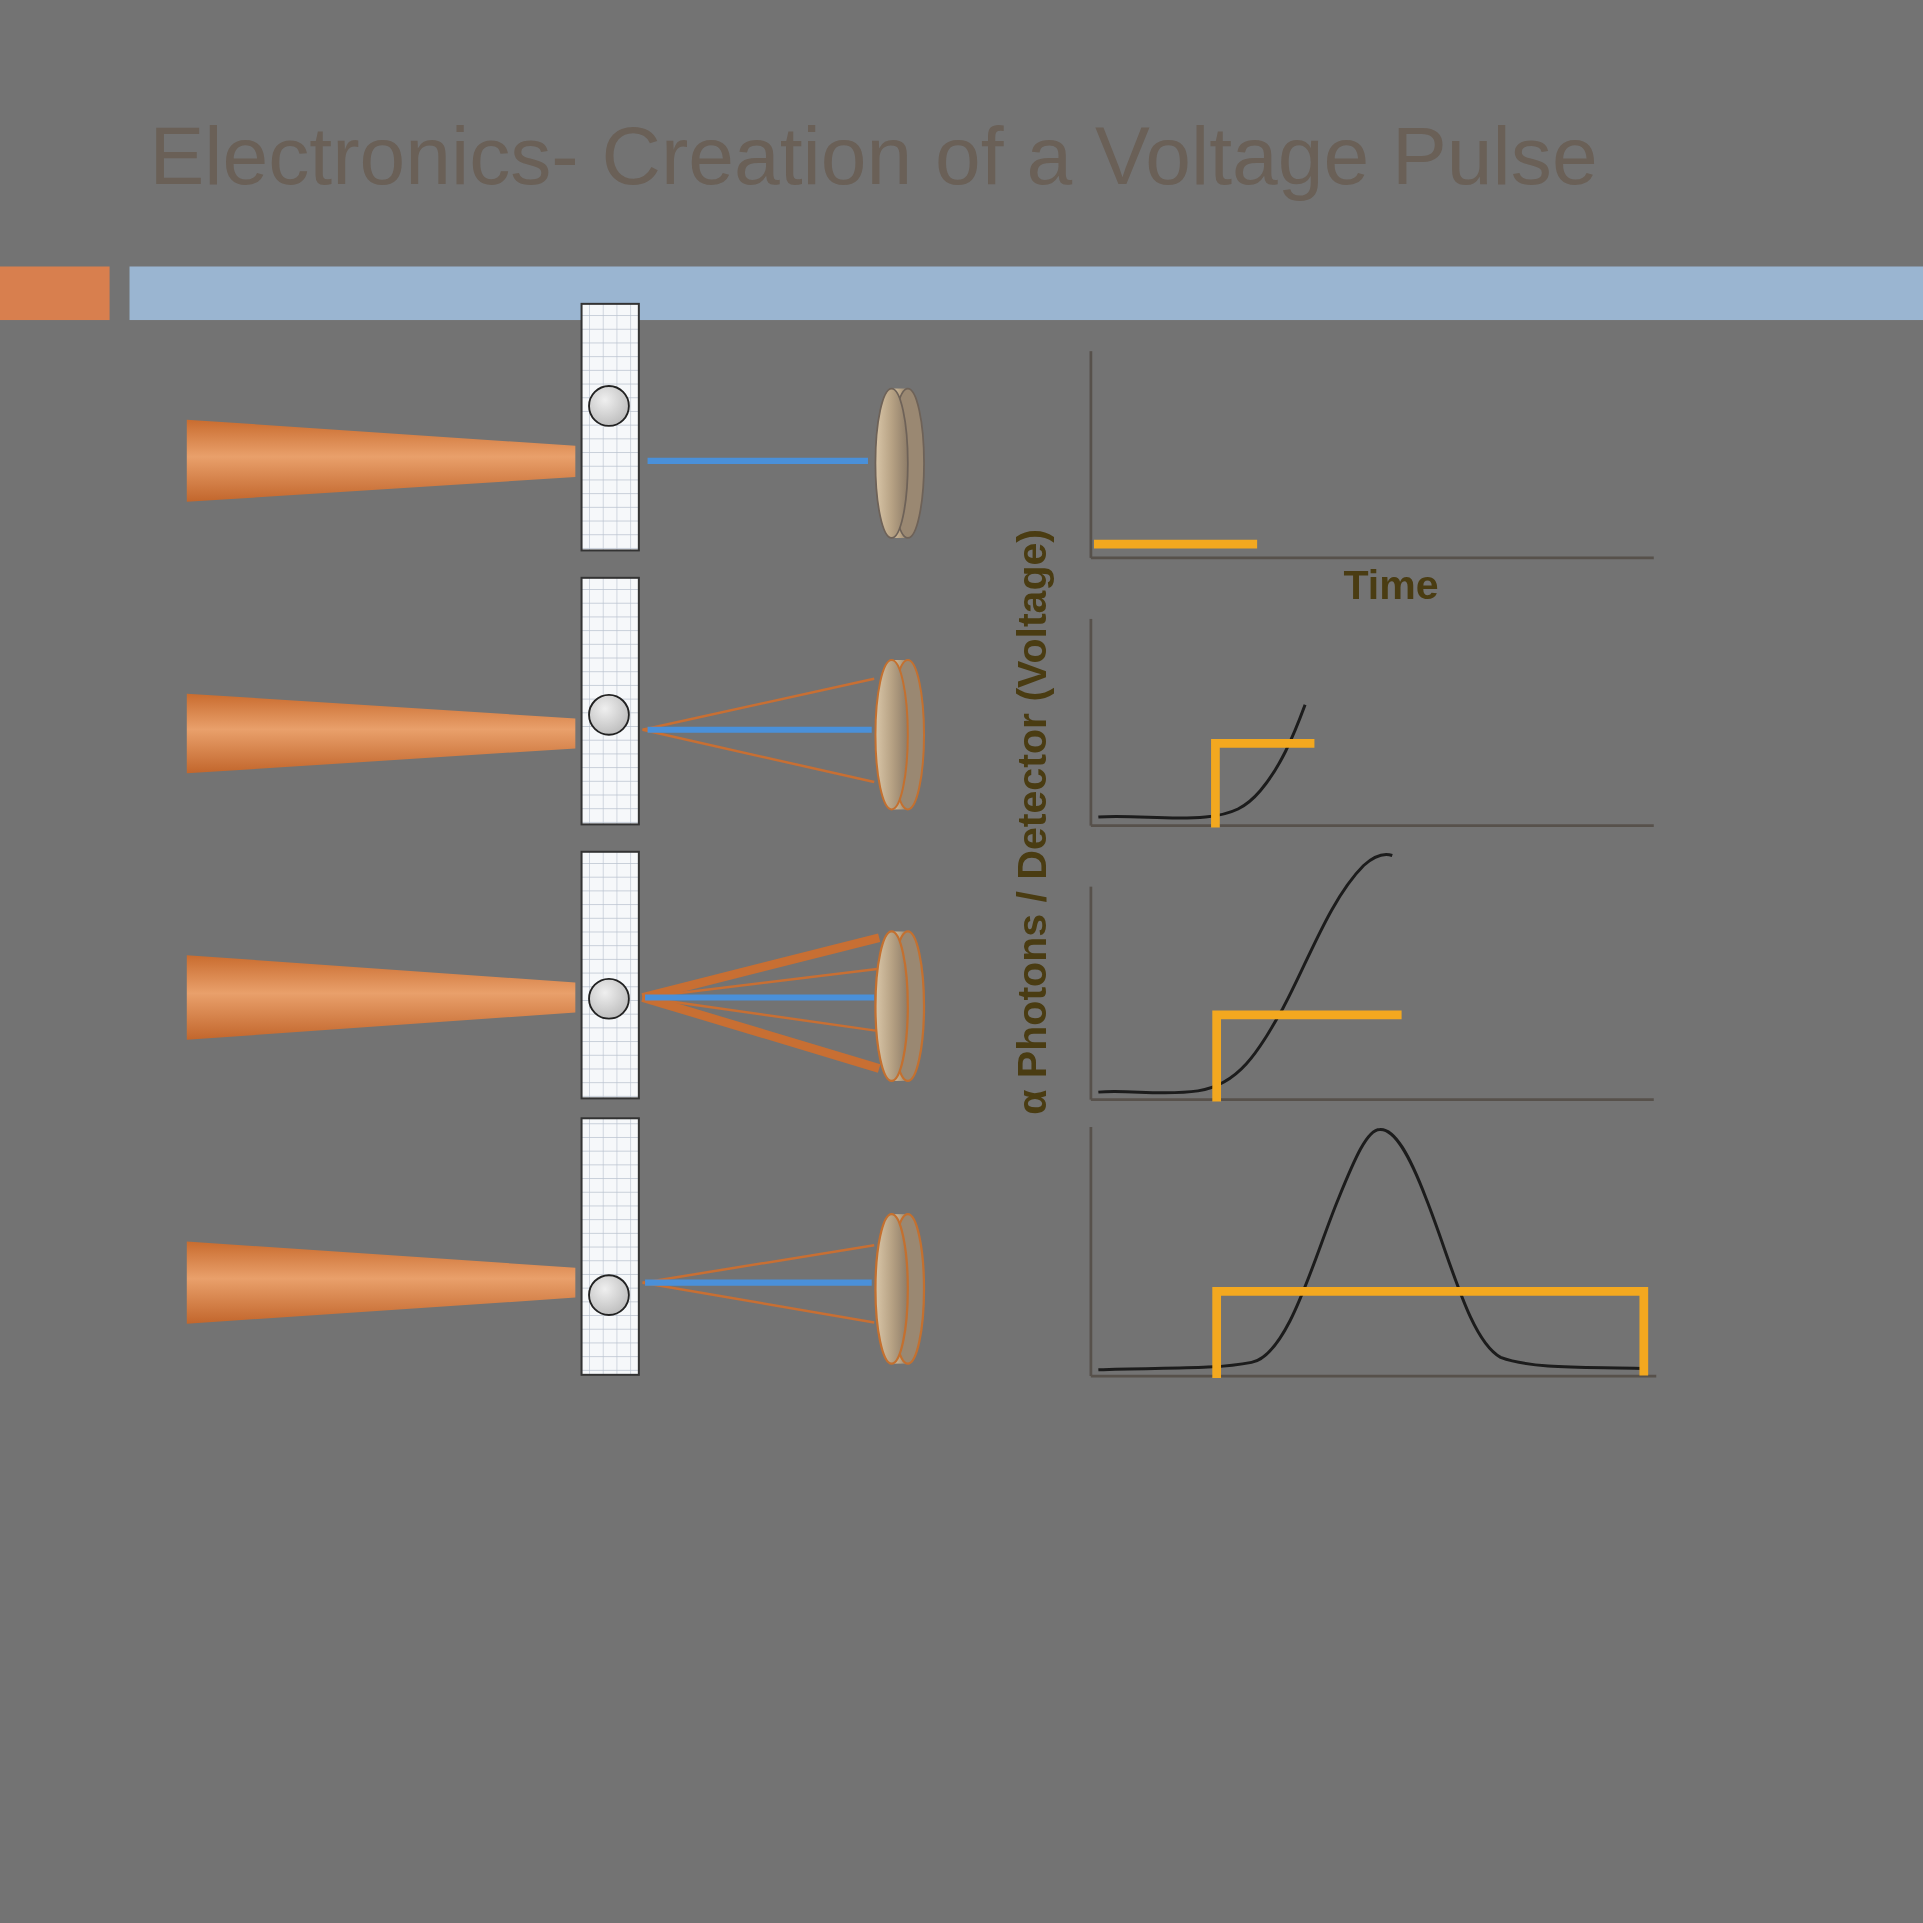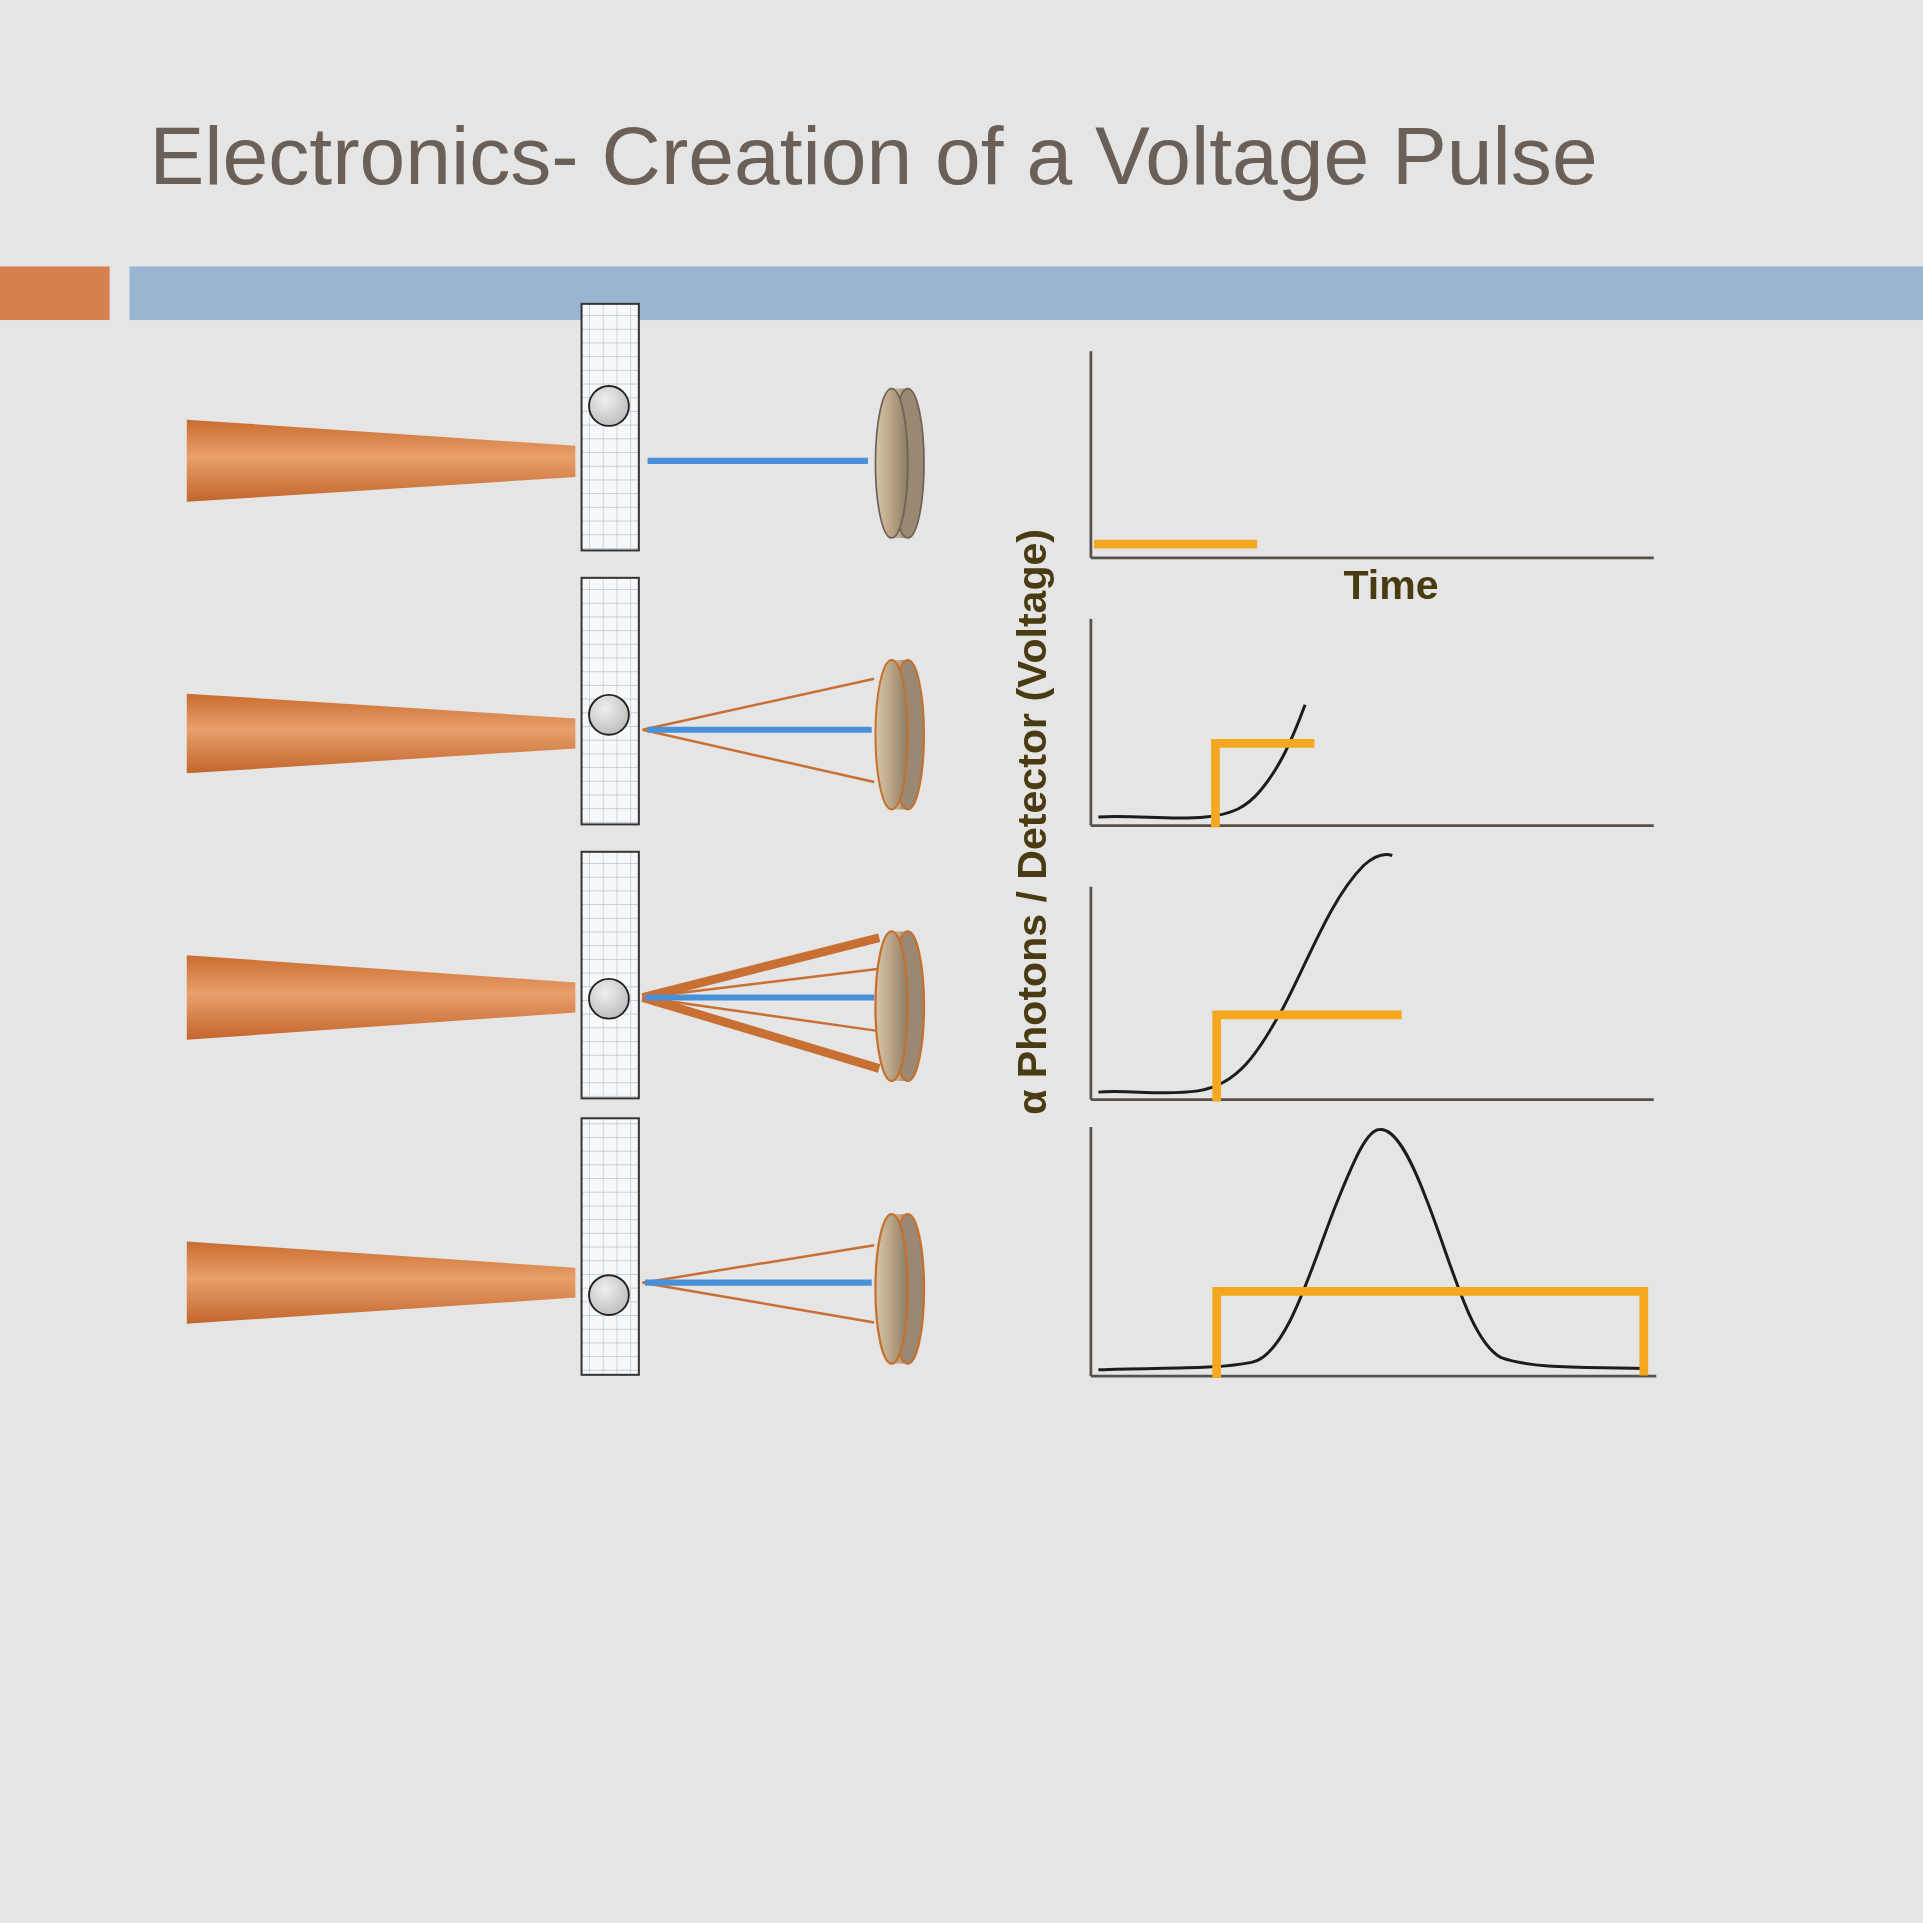--- a/index.html
+++ b/index.html
@@ -1,16 +1,16 @@
 <!DOCTYPE html>
 <html style="font-size:12px"><head>
 <meta charset="utf-8">
 <style>
   html,body{margin:0;padding:0;background:#ffffff;}
-  .slide{position:relative;width:1924px;height:1924px;background:#e5e5e5;overflow:hidden;
+  .slide{position:relative;width:1924px;height:1924px;background:#737373;overflow:hidden;
          font-family:"Liberation Sans", sans-serif;}
   svg{display:block;}
   svg text{font-family:"Liberation Sans", sans-serif;}
   .title-text{font-size:66px;fill:#6a6057;}
   .axis-label{font-size:33px;font-weight:bold;fill:#4a3c12;}
 </style>
 </head>
 <body>
 
 <div class="slide">

